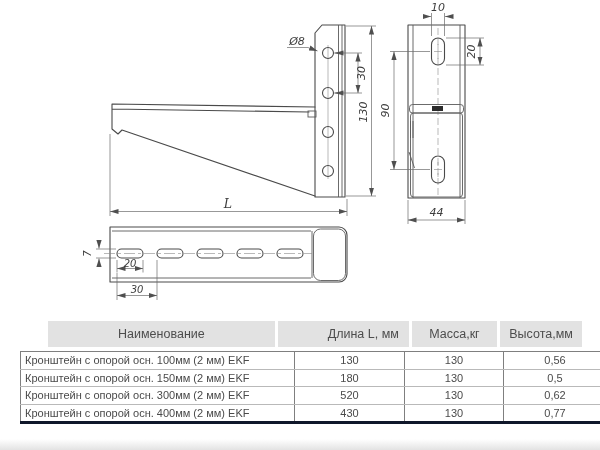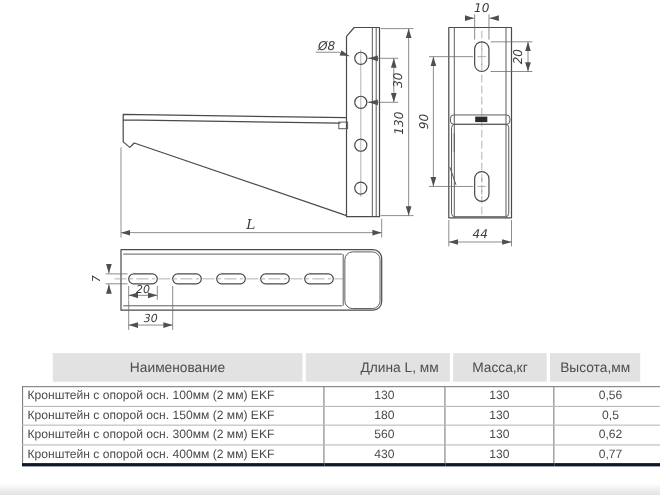--- a/index.html
+++ b/index.html
@@ -158,21 +158,21 @@
           <td>0,56</td>
         </tr>
         <tr>
           <td class="name">Кронштейн с опорой осн. 150мм (2 мм) EKF</td>
           <td>180</td>
           <td>130</td>
           <td>0,5</td>
         </tr>
         <tr>
           <td class="name">Кронштейн с опорой осн. 300мм (2 мм) EKF</td>
-          <td>560</td>
+          <td>520</td>
           <td>130</td>
           <td>0,62</td>
         </tr>
         <tr>
           <td class="name">Кронштейн с опорой осн. 400мм (2 мм) EKF</td>
           <td>430</td>
           <td>130</td>
           <td>0,77</td>
         </tr>
       </tbody>

